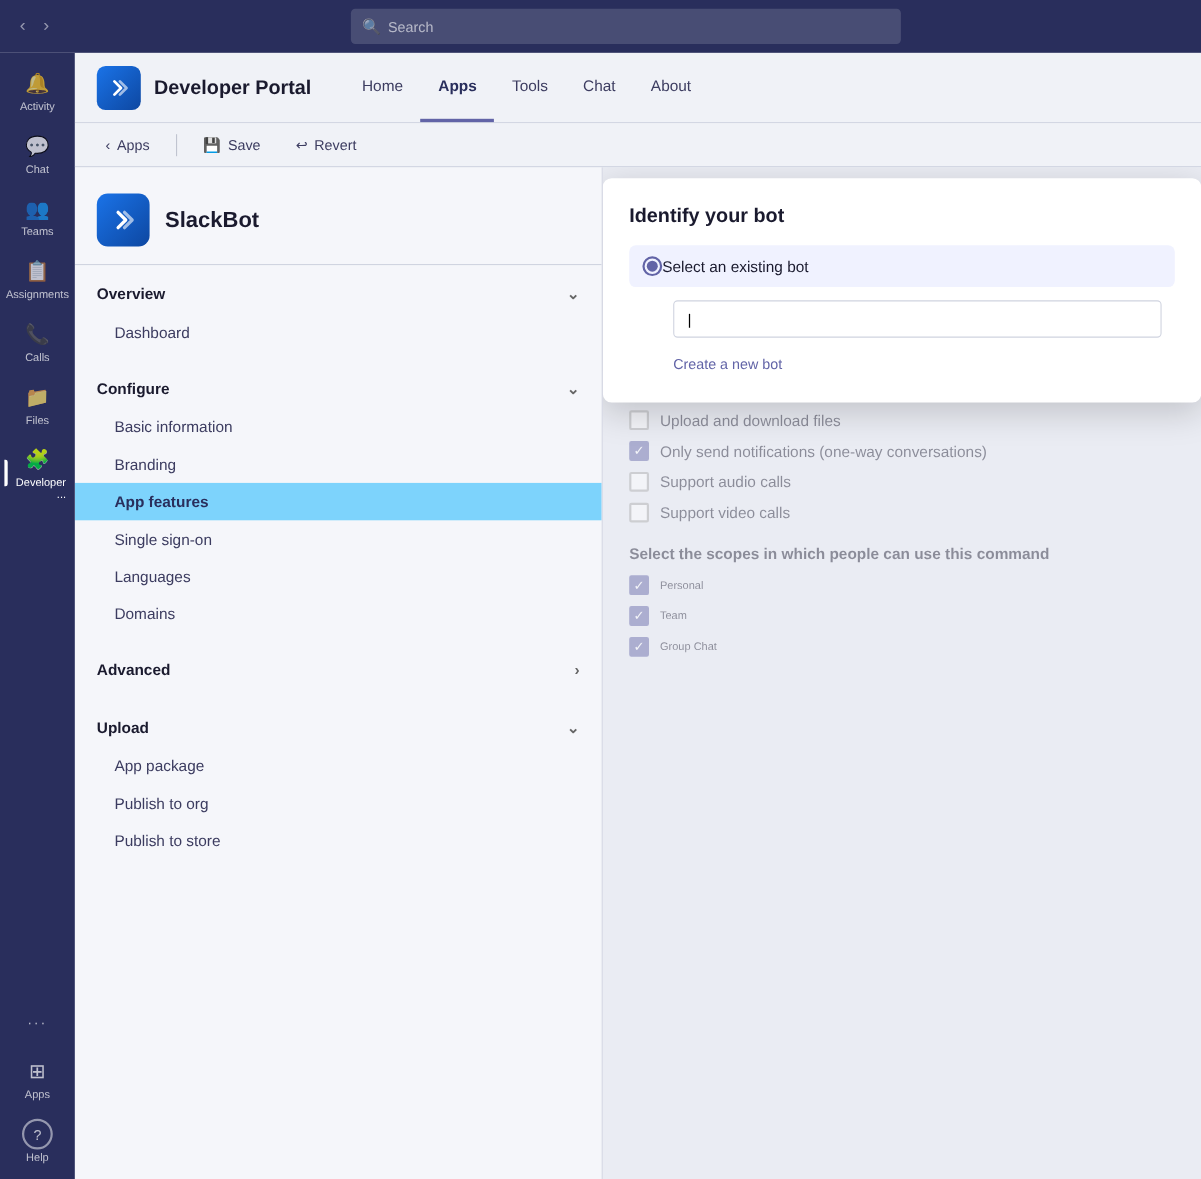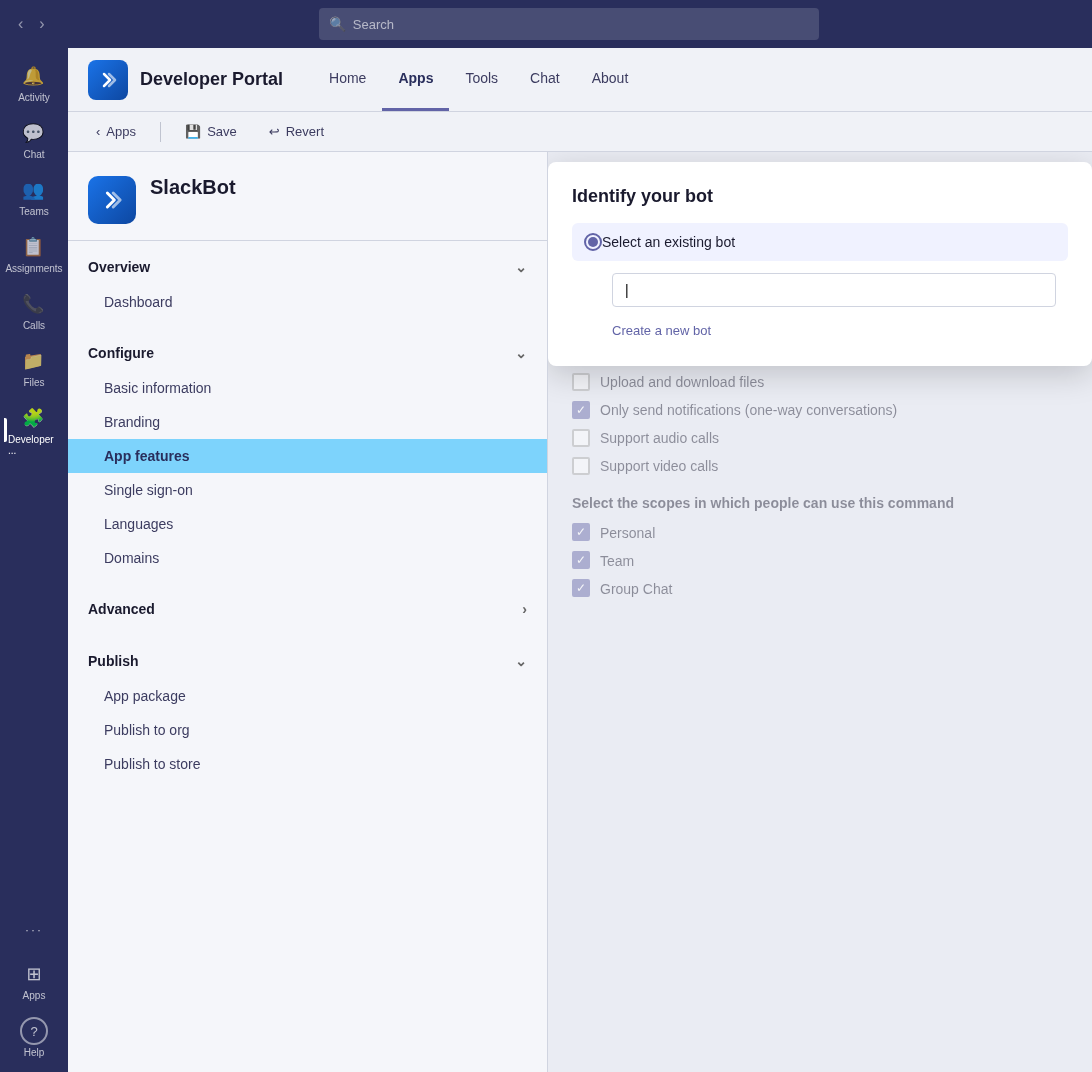--- a/index.html
+++ b/index.html
@@ -95,21 +95,21 @@
       border-radius: 0 2px 2px 0;
     }
     .sidebar-item .icon-wrap {
       width: 28px;
       height: 28px;
       display: flex;
       align-items: center;
       justify-content: center;
       font-size: 18px;
     }
-    .sidebar-item .label { font-size: 10px; text-align: left; }
+    .sidebar-item .label { font-size: 10px; text-align: right; }
     .sidebar-spacer { flex: 1; }
     .sidebar-bottom { display: flex; flex-direction: column; align-items: center; gap: 4px; padding-bottom: 8px; }
 
     
     .app-area {
       flex: 1;
       display: flex;
       flex-direction: column;
       overflow: hidden;
     }
@@ -204,20 +204,21 @@
       background: #f5f6fa;
       border-right: 1px solid #d0d4e0;
       overflow-y: auto;
       flex-shrink: 0;
     }
 
     
     .app-info-header {
       padding: 24px 20px 16px;
       display: flex;
+      align-items: center;
       gap: 14px;
       border-bottom: 1px solid #d0d4e0;
     }
     .app-info-logo {
       width: 48px;
       height: 48px;
       background: linear-gradient(135deg, #1a73e8, #0d47a1);
       border-radius: 10px;
       display: flex;
       align-items: center;
@@ -443,24 +444,24 @@
     }
     .checkbox-box.checked::after {
       content: '✓';
       color: white;
       font-size: 12px;
     }
 
     .scopes-section { }
     .scope-checkbox-row {
       display: flex;
-      align-items: flex-end;
+      align-items: center;
       gap: 10px;
       margin-bottom: 10px;
-      font-size: 14px;
+      font-size: 10px;
       color: #1a1a2e;
     }
   </style>
 </head>
 <body>
 
 <div class="top-bar">
   <div class="top-bar-nav">
     <button class="nav-arrow">‹</button>
     <button class="nav-arrow">›</button>
@@ -589,21 +590,21 @@
 
         <div class="nav-section">
           <div class="nav-section-header">
             <span>Advanced</span>
             <span class="chevron">›</span>
           </div>
         </div>
 
         <div class="nav-section">
           <div class="nav-section-header">
-            <span>Publish</span>
+            <span>Upload</span>
             <span class="chevron">⌄</span>
           </div>
           <div class="nav-item">App package</div>
           <div class="nav-item">Publish to org</div>
           <div class="nav-item">Publish to store</div>
         </div>
       </div>
 
       <div class="right-panel">
 

